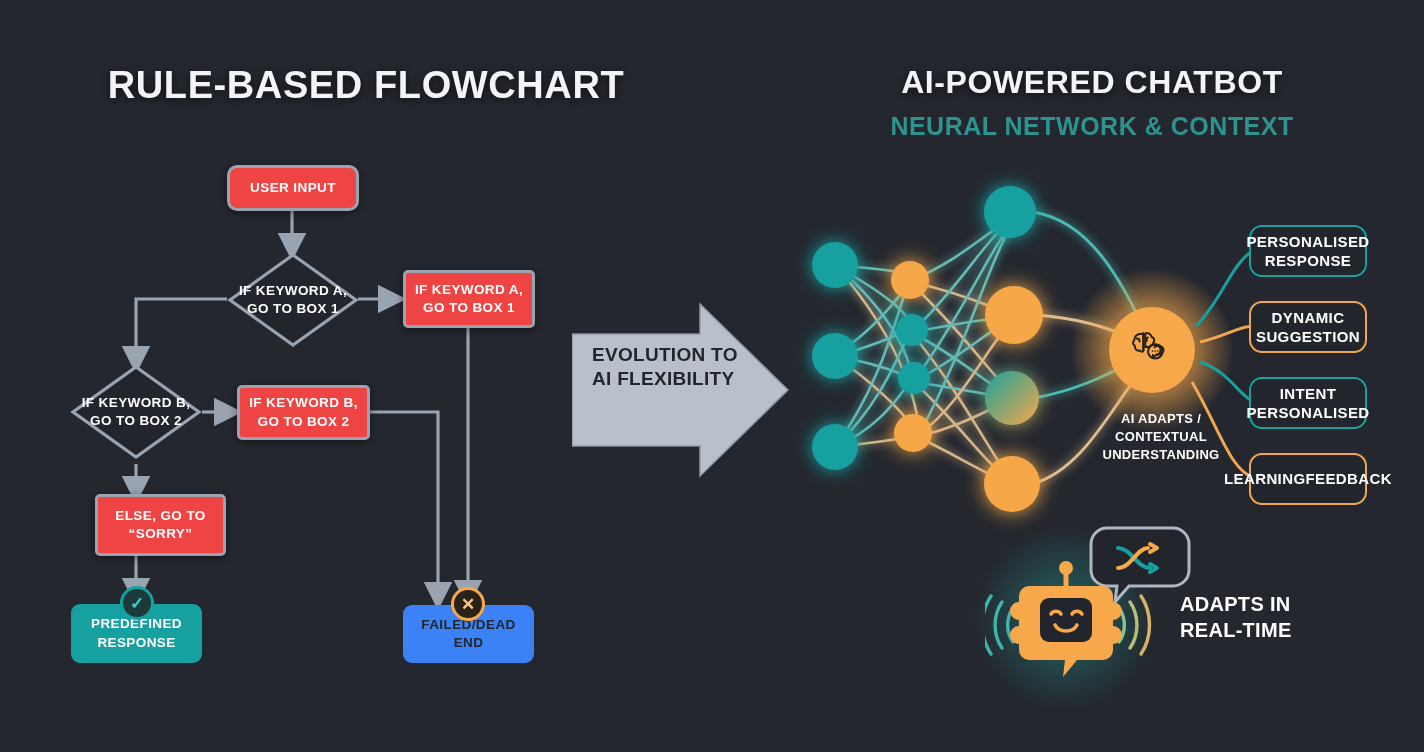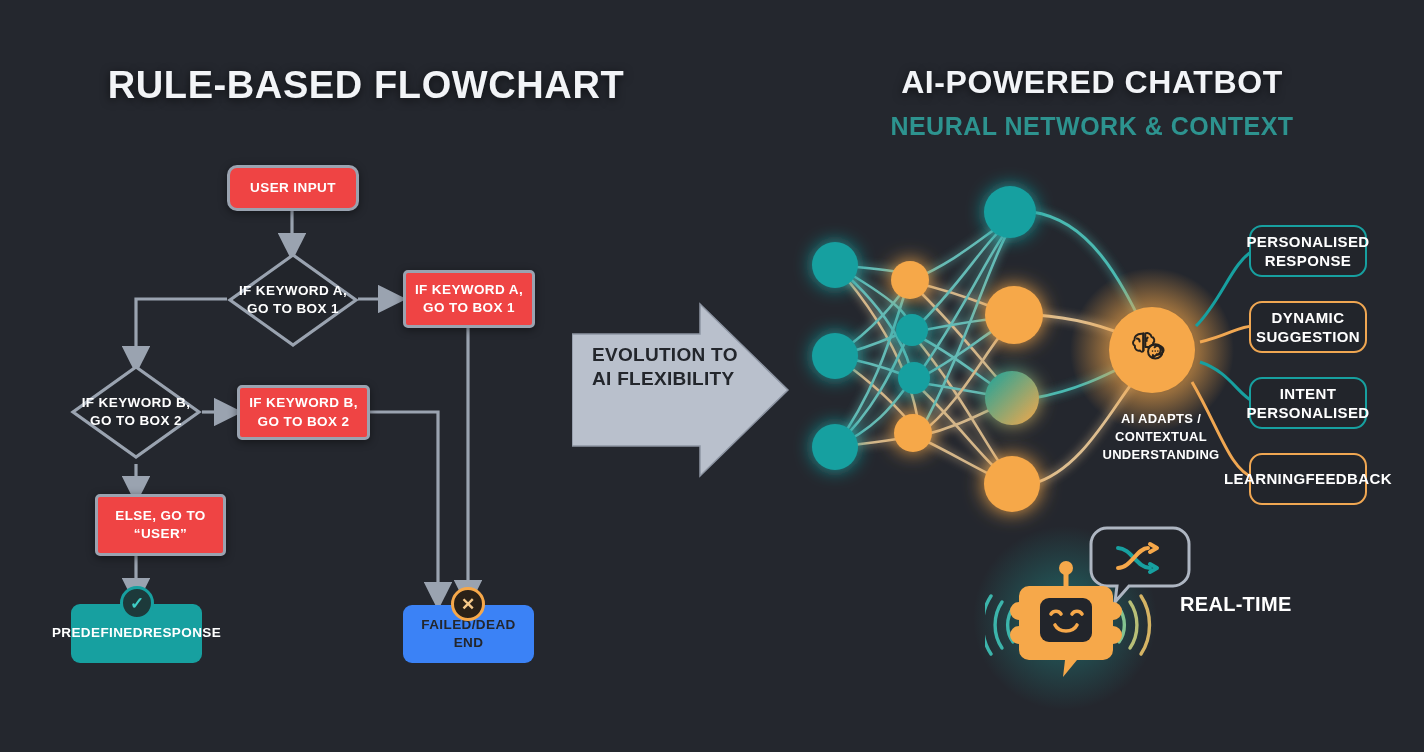--- a/index.html
+++ b/index.html
@@ -159,24 +159,24 @@
     </div>
   </div>
 
   <div class="fc-box" style="left:237px;top:385px;width:133px;height:55px;flex-direction:column;">
     <div>IF KEYWORD B,</div>
     <div>GO TO BOX 2</div>
   </div>
 
   <div class="fc-box" style="left:71px;top:494px;width:131px;height:62px;flex-direction:column;margin-left:24px;">
     <div>ELSE, GO TO</div>
-    <div>“USER”</div>
-  </div>
-
-  <div class="term-box term-success" style="left:71px;top:604px;width:131px;height:59px;flex-direction:row;">
+    <div>“SORRY”</div>
+  </div>
+
+  <div class="term-box term-success" style="left:71px;top:604px;width:131px;height:59px;flex-direction:column;">
     <div>PREDEFINED</div>
     <div>RESPONSE</div>
   </div>
   <div class="badge-circle badge-success" style="left:120px;top:586px;">
     <span>✓</span>
   </div>
 
   <div class="term-box term-fail" style="left:403px;top:605px;width:131px;height:58px;">
     <span>FAILED/DEAD END</span>
   </div>
@@ -390,16 +390,17 @@
     </g>
     <rect x="55" y="78" width="52" height="44" rx="9" fill="#22252b"></rect>
     <g fill="none" stroke="#f6a84a" stroke-width="3.6" stroke-linecap="round">
       <path d="M66,94 a6,6 0 0 1 10,0"></path>
       <path d="M87,94 a6,6 0 0 1 10,0"></path>
       <path d="M70,105 a12,10 0 0 0 22,0"></path>
     </g>
   </svg>
 
   <div class="adapt-label">
+    <div>ADAPTS IN</div>
     <div>REAL-TIME</div>
   </div>
 
 </div>
 
 </body></html>

